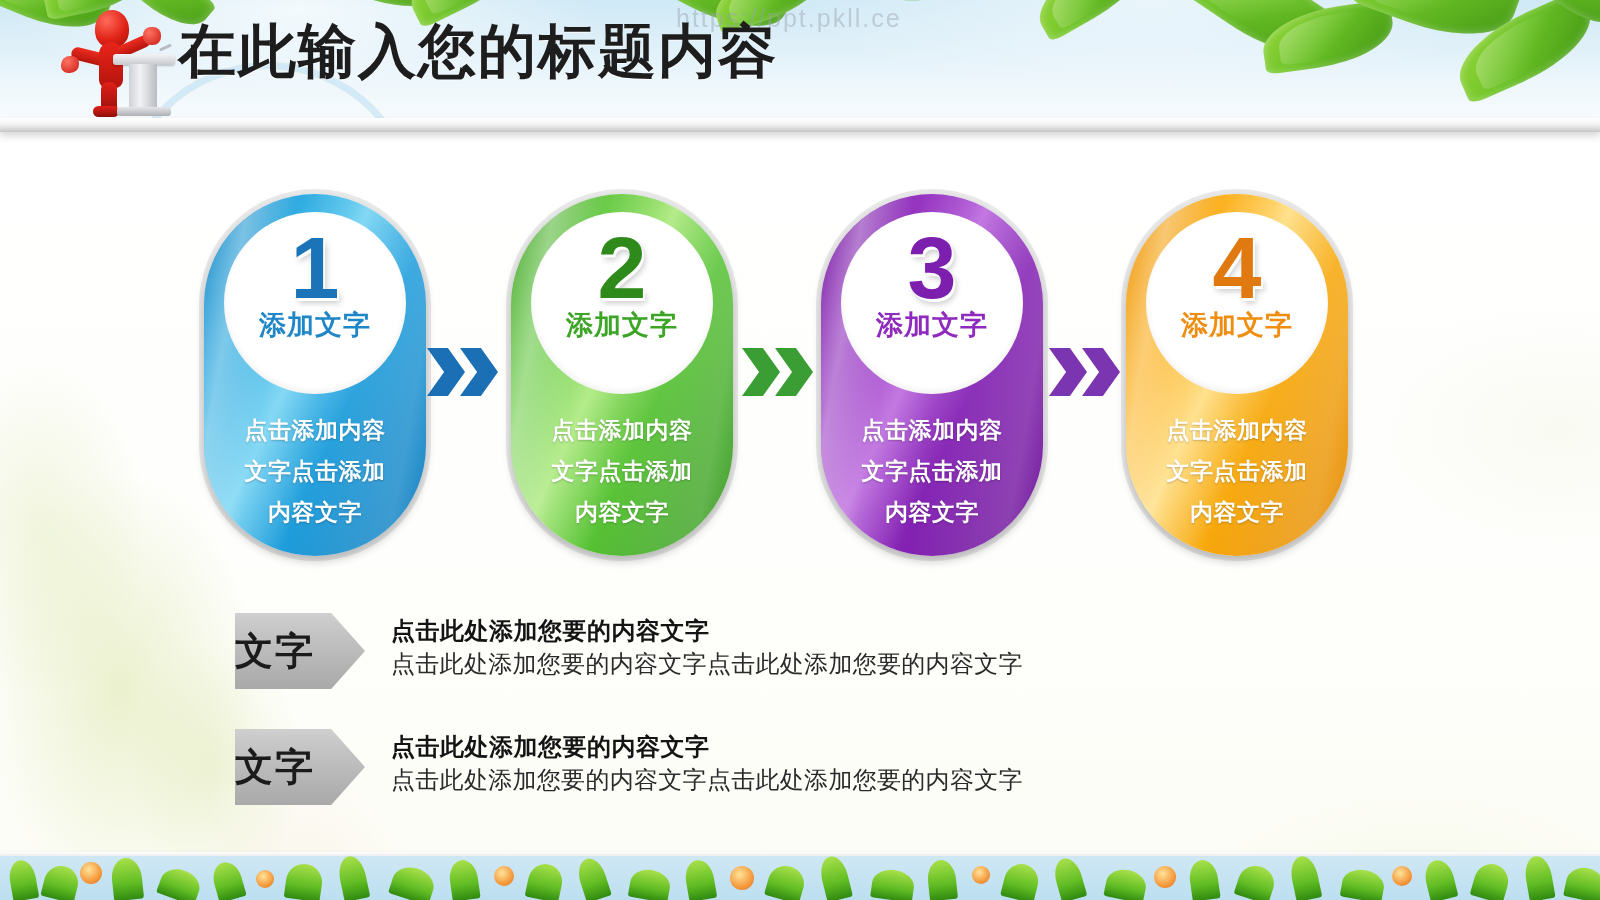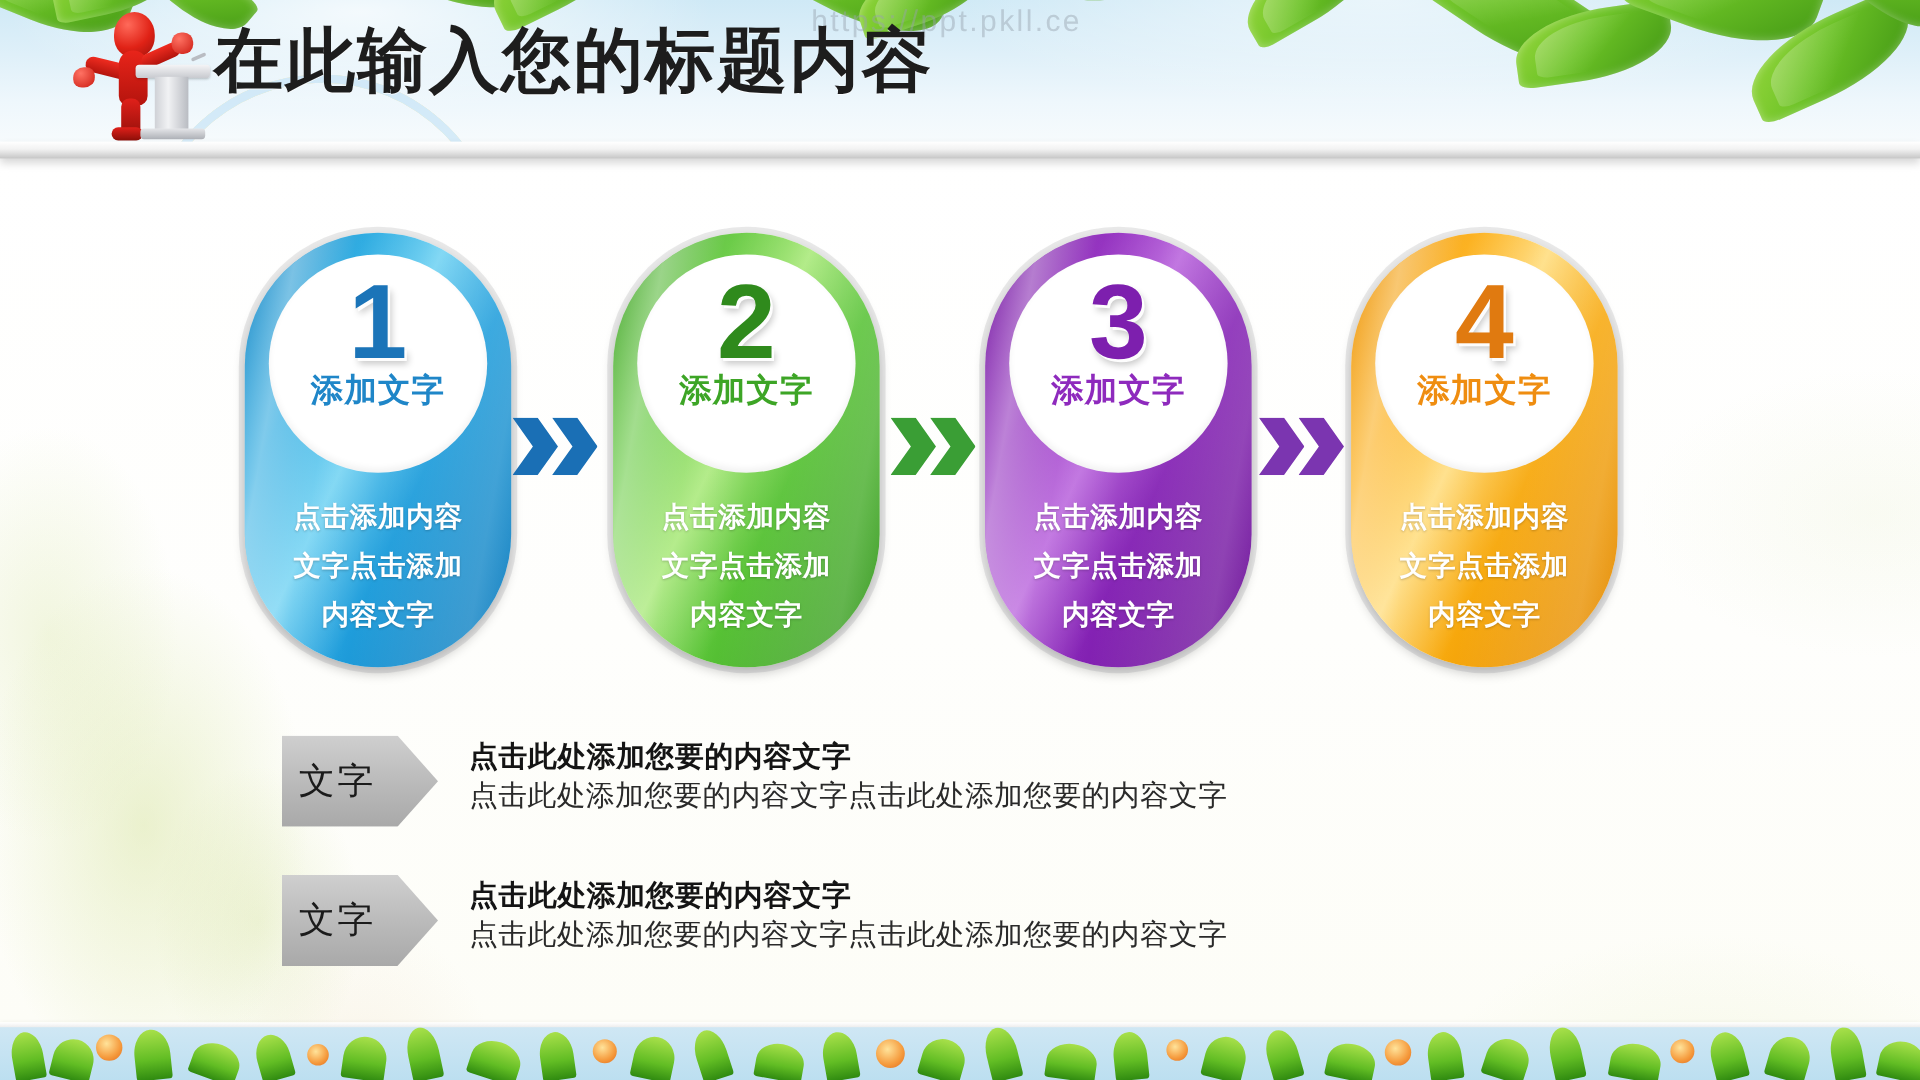--- a/index.html
+++ b/index.html
@@ -123,21 +123,21 @@
     clip-path:polygon(0 0, 55% 0, 100% 50%, 55% 100%, 0 100%, 45% 50%); }
   .chev span.a { left:0; }
   .chev span.b { left:33px; }
 
   
   .brow { position:absolute; height:80px; }
   .tag { position:absolute; left:0; top:0; width:130px; height:76px;
     clip-path:polygon(0 0, 74% 0, 100% 50%, 74% 100%, 0 100%);
     background:linear-gradient(180deg,#cfcfcf 0%,#b9b9b9 55%,#a9a9a9 100%);
     display:flex; align-items:center; }
-  .tag span { display:block; width:92px; text-align:center; font-size:30px; font-weight:400;
+  .tag span { display:block; width:92px; text-align:left; font-size:38px; font-weight:700;
     color:#1b1b1b; letter-spacing:2px; }
   .btxt { position:absolute; left:156px; top:2px; }
   .bhead { font-size:24px; font-weight:700; color:#141414; letter-spacing:.5px; line-height:1.35; }
   .bsub  { font-size:24px; font-weight:400; color:#2a2a2a; letter-spacing:.3px; line-height:1.45; }
 
   
   .footer { position:absolute; left:0; top:856px; width:1600px; height:44px; overflow:hidden;
     background:linear-gradient(180deg,#cfe7f4 0%,#bcdff0 100%); }
   .f-shelf { position:absolute; left:0; top:-8px; width:1600px; height:10px;
     background:linear-gradient(180deg,#ffffff,#d2d2d2); box-shadow:0 2px 5px rgba(0,0,0,.14); }

